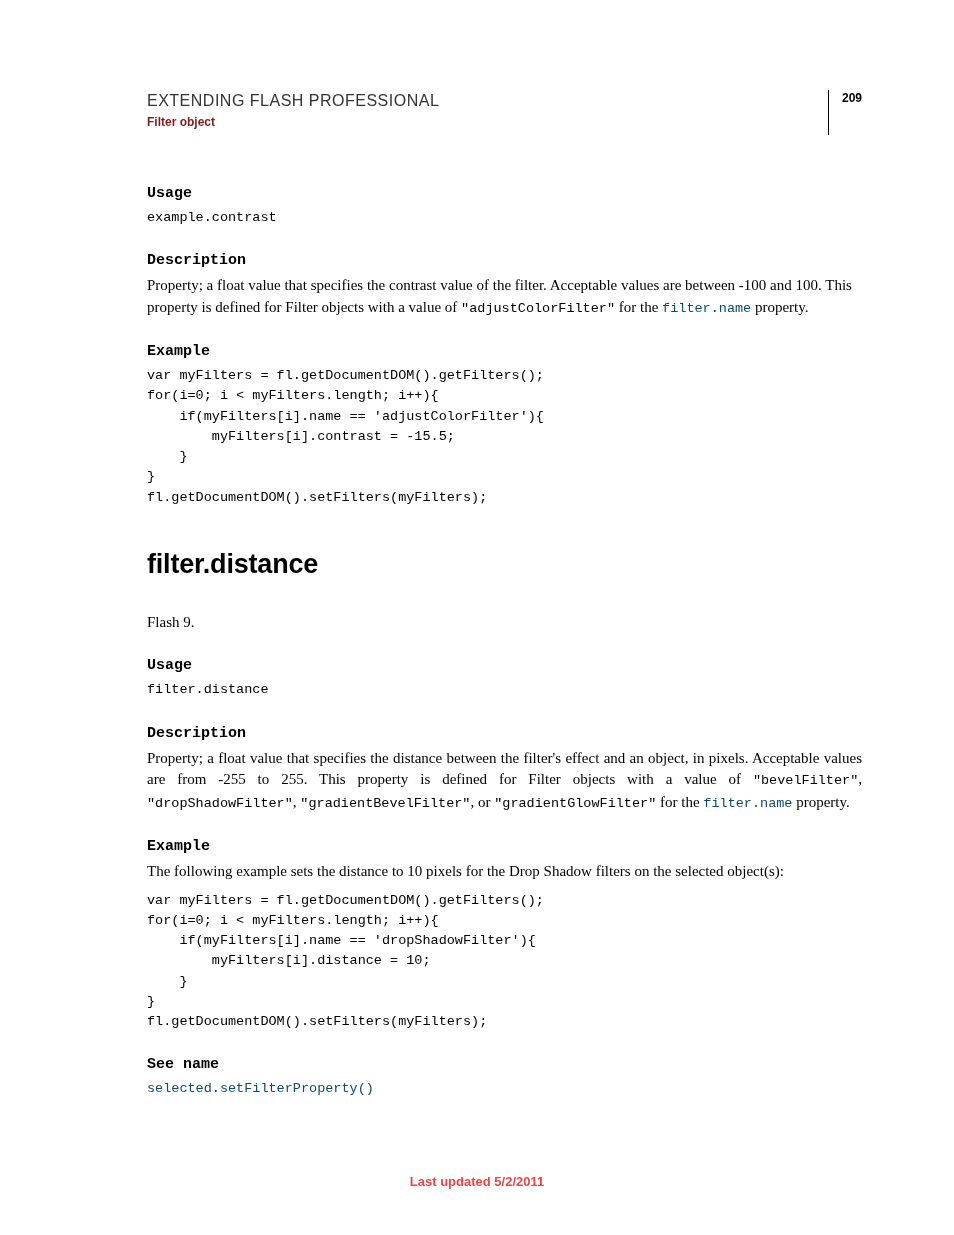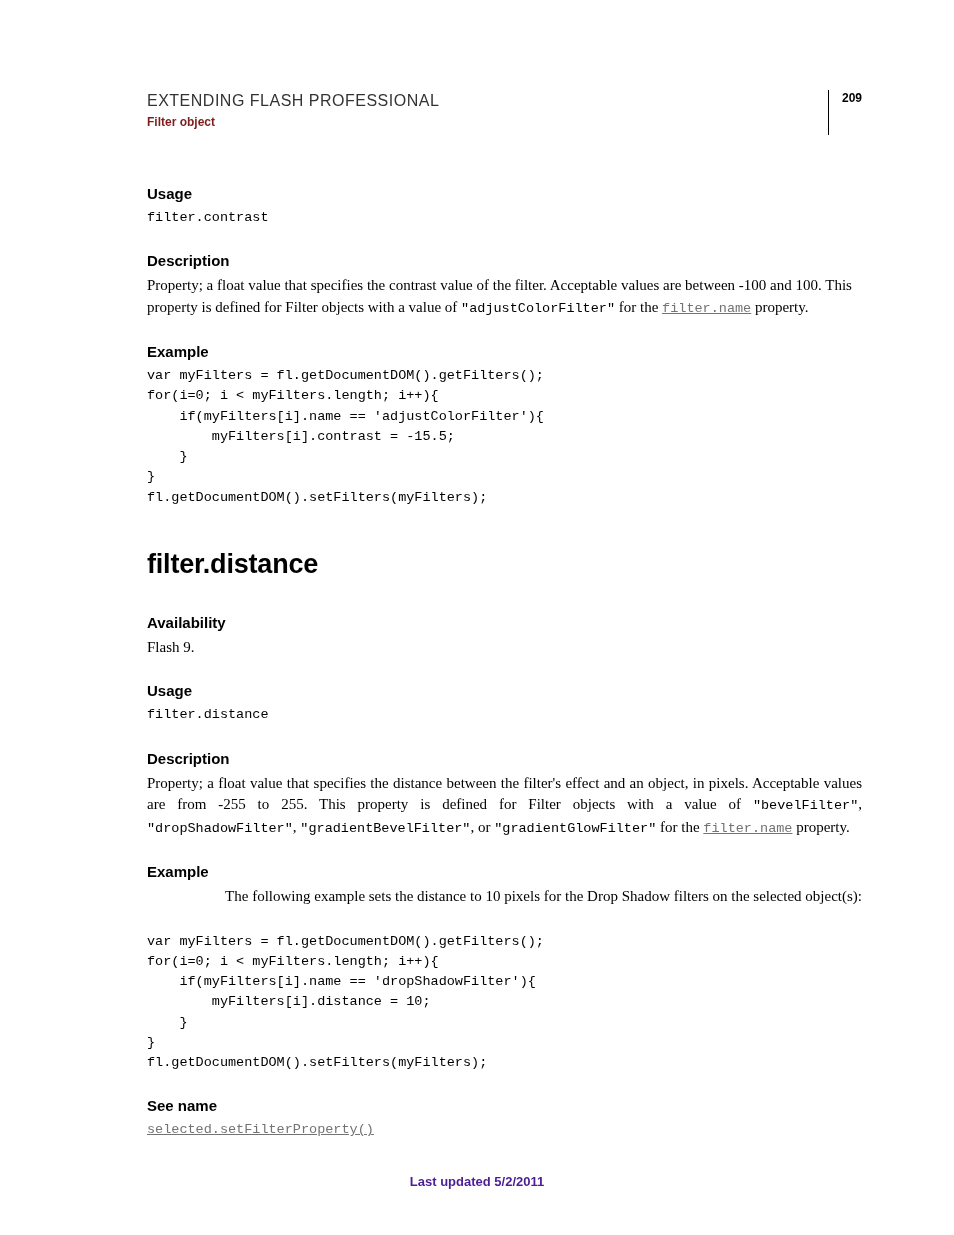--- a/index.html
+++ b/index.html
@@ -41,70 +41,70 @@
     font-size: 12px;
     font-weight: bold;
     color: #000;
     border-left: 1.5px solid #000;
     padding-left: 10px;
     padding-bottom: 28px;
     text-align: right;
     min-width: 34px;
   }
   .subhead {
-    font-family: Liberation Sans, sans-serif;
+    font-family: Liberation Mono, monospace;
     font-weight: bold;
     font-size: 15px;
     margin-bottom: 4px;
   }
   .block { margin-bottom: 22px; }
   .body-text { font-size: 15px; line-height: 1.45; }
   .mono {
     font-family: "Courier New", Courier, monospace;
     font-size: 13.5px;
     line-height: 1.5;
     white-space: pre;
   }
-  .link { color: #737373; text-decoration: underline; }
+  .link { color: #0c4a6e; }
   h1.section-title {
     font-family: "Myriad Pro", "Helvetica Neue", Arial, sans-serif;
     font-weight: bold;
     font-size: 27px;
     margin-top: 38px;
     margin-bottom: 28px;
     letter-spacing: -0.2px;
   }
   .footer {
     position: absolute;
     bottom: 44px;
     left: 0;
     width: 100%;
     text-align: center;
     font-family: "Myriad Pro", "Helvetica Neue", Arial, sans-serif;
     font-size: 13px;
     font-weight: 600;
-    color: #4c1d95;
+    color: #ef4444;
   }
 </style>
 </head>
 <body>
 
 <div class="page">
 
   <div class="header-row">
     <div class="header-left">
       <div class="doc-title">EXTENDING FLASH PROFESSIONAL</div>
       <div class="doc-section">Filter object</div>
     </div>
     <div class="page-number">209</div>
   </div>
 
   <div class="block">
     <div class="subhead">Usage</div>
-    <div class="mono">filter.contrast</div>
+    <div class="mono">example.contrast</div>
   </div>
 
   <div class="block">
     <div class="subhead">Description</div>
     <p class="body-text">
       <span>Property; a float value that specifies the contrast value of the filter. Acceptable values are between -100 and 100. This property is defined for Filter objects with a value of </span><span class="mono" style="white-space:normal">"adjustColorFilter"</span><span> for the </span><span class="mono link" style="white-space:normal">filter.name</span><span> property.</span>
     </p>
   </div>
 
   <div class="block">
@@ -114,39 +114,38 @@
     if(myFilters[i].name == 'adjustColorFilter'){
         myFilters[i].contrast = -15.5;
     }
 }
 fl.getDocumentDOM().setFilters(myFilters);</div>
   </div>
 
   <h1 class="section-title">filter.distance</h1>
 
   <div class="block">
-    <div class="subhead">Availability</div>
     <p class="body-text">Flash 9.</p>
   </div>
 
   <div class="block">
     <div class="subhead">Usage</div>
     <div class="mono">filter.distance</div>
   </div>
 
   <div class="block">
     <div class="subhead">Description</div>
     <p class="body-text" style="text-align:justify;">
       <span>Property; a float value that specifies the distance between the filter's effect and an object, in pixels. Acceptable values are from -255 to 255. This property is defined for Filter objects with a value of </span><span class="mono" style="white-space:normal">"bevelFilter"</span><span>, </span><span class="mono" style="white-space:normal">"dropShadowFilter"</span><span>, </span><span class="mono" style="white-space:normal">"gradientBevelFilter"</span><span>, or </span><span class="mono" style="white-space:normal">"gradientGlowFilter"</span><span> for the </span><span class="mono link" style="white-space:normal">filter.name</span><span> property.</span>
     </p>
   </div>
 
   <div class="block">
     <div class="subhead">Example</div>
-    <p class="body-text" style="margin-bottom:24px;text-align:right;">The following example sets the distance to 10 pixels for the Drop Shadow filters on the selected object(s):</p>
+    <p class="body-text" style="margin-bottom:8px;">The following example sets the distance to 10 pixels for the Drop Shadow filters on the selected object(s):</p>
     <div class="mono">var myFilters = fl.getDocumentDOM().getFilters();
 for(i=0; i &lt; myFilters.length; i++){
     if(myFilters[i].name == 'dropShadowFilter'){
         myFilters[i].distance = 10;
     }
 }
 fl.getDocumentDOM().setFilters(myFilters);</div>
   </div>
 
   <div class="block">

